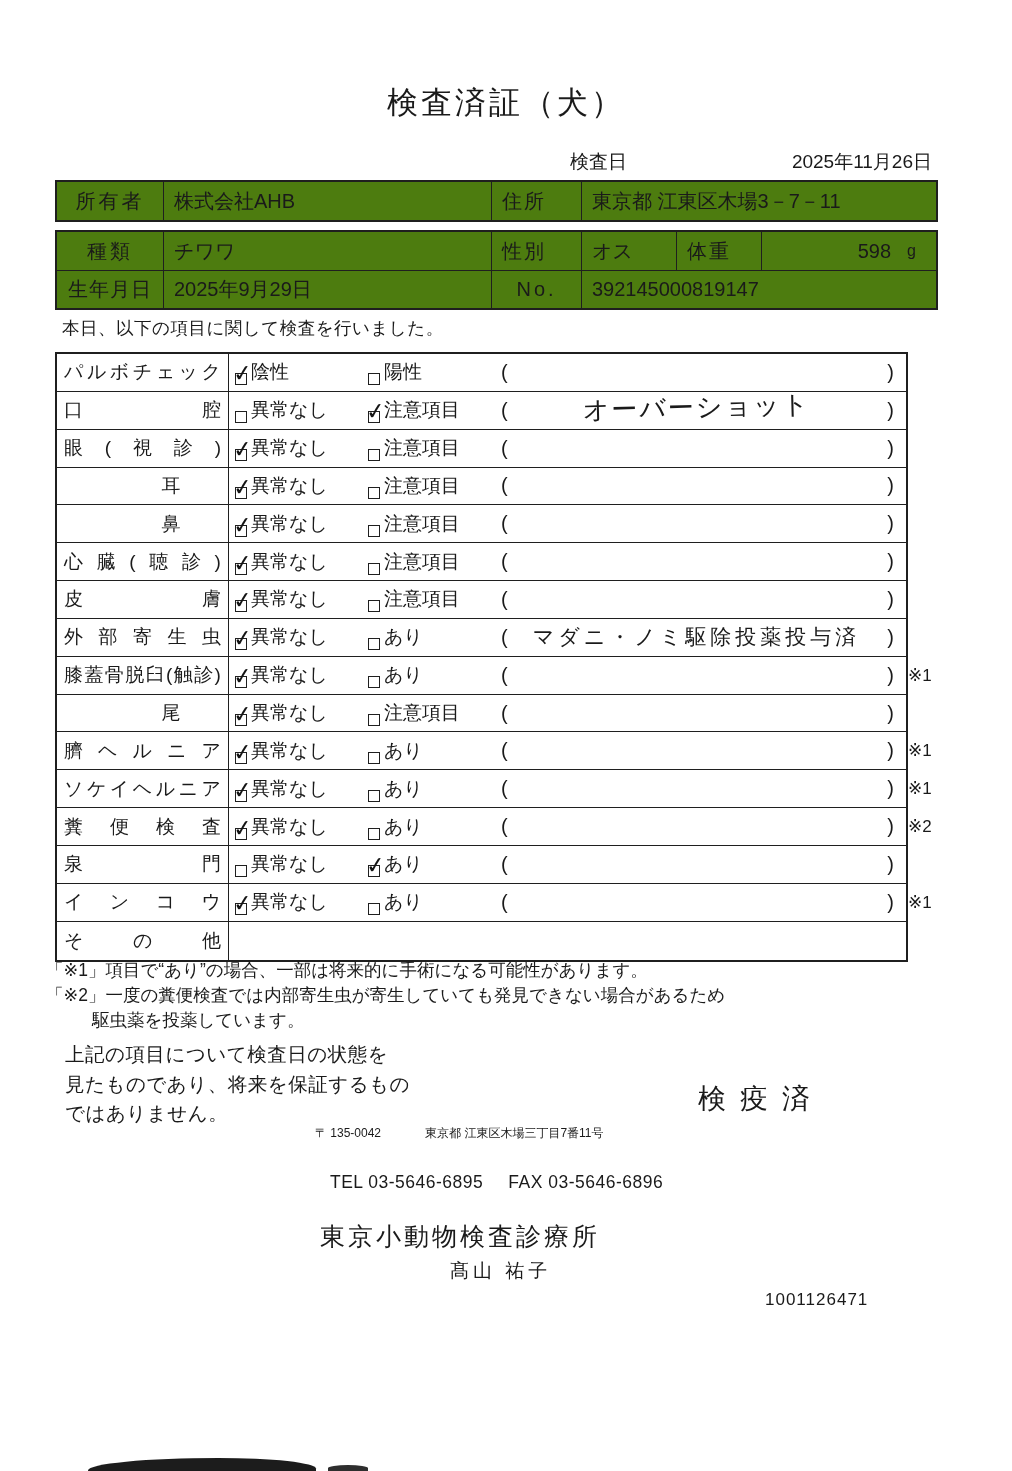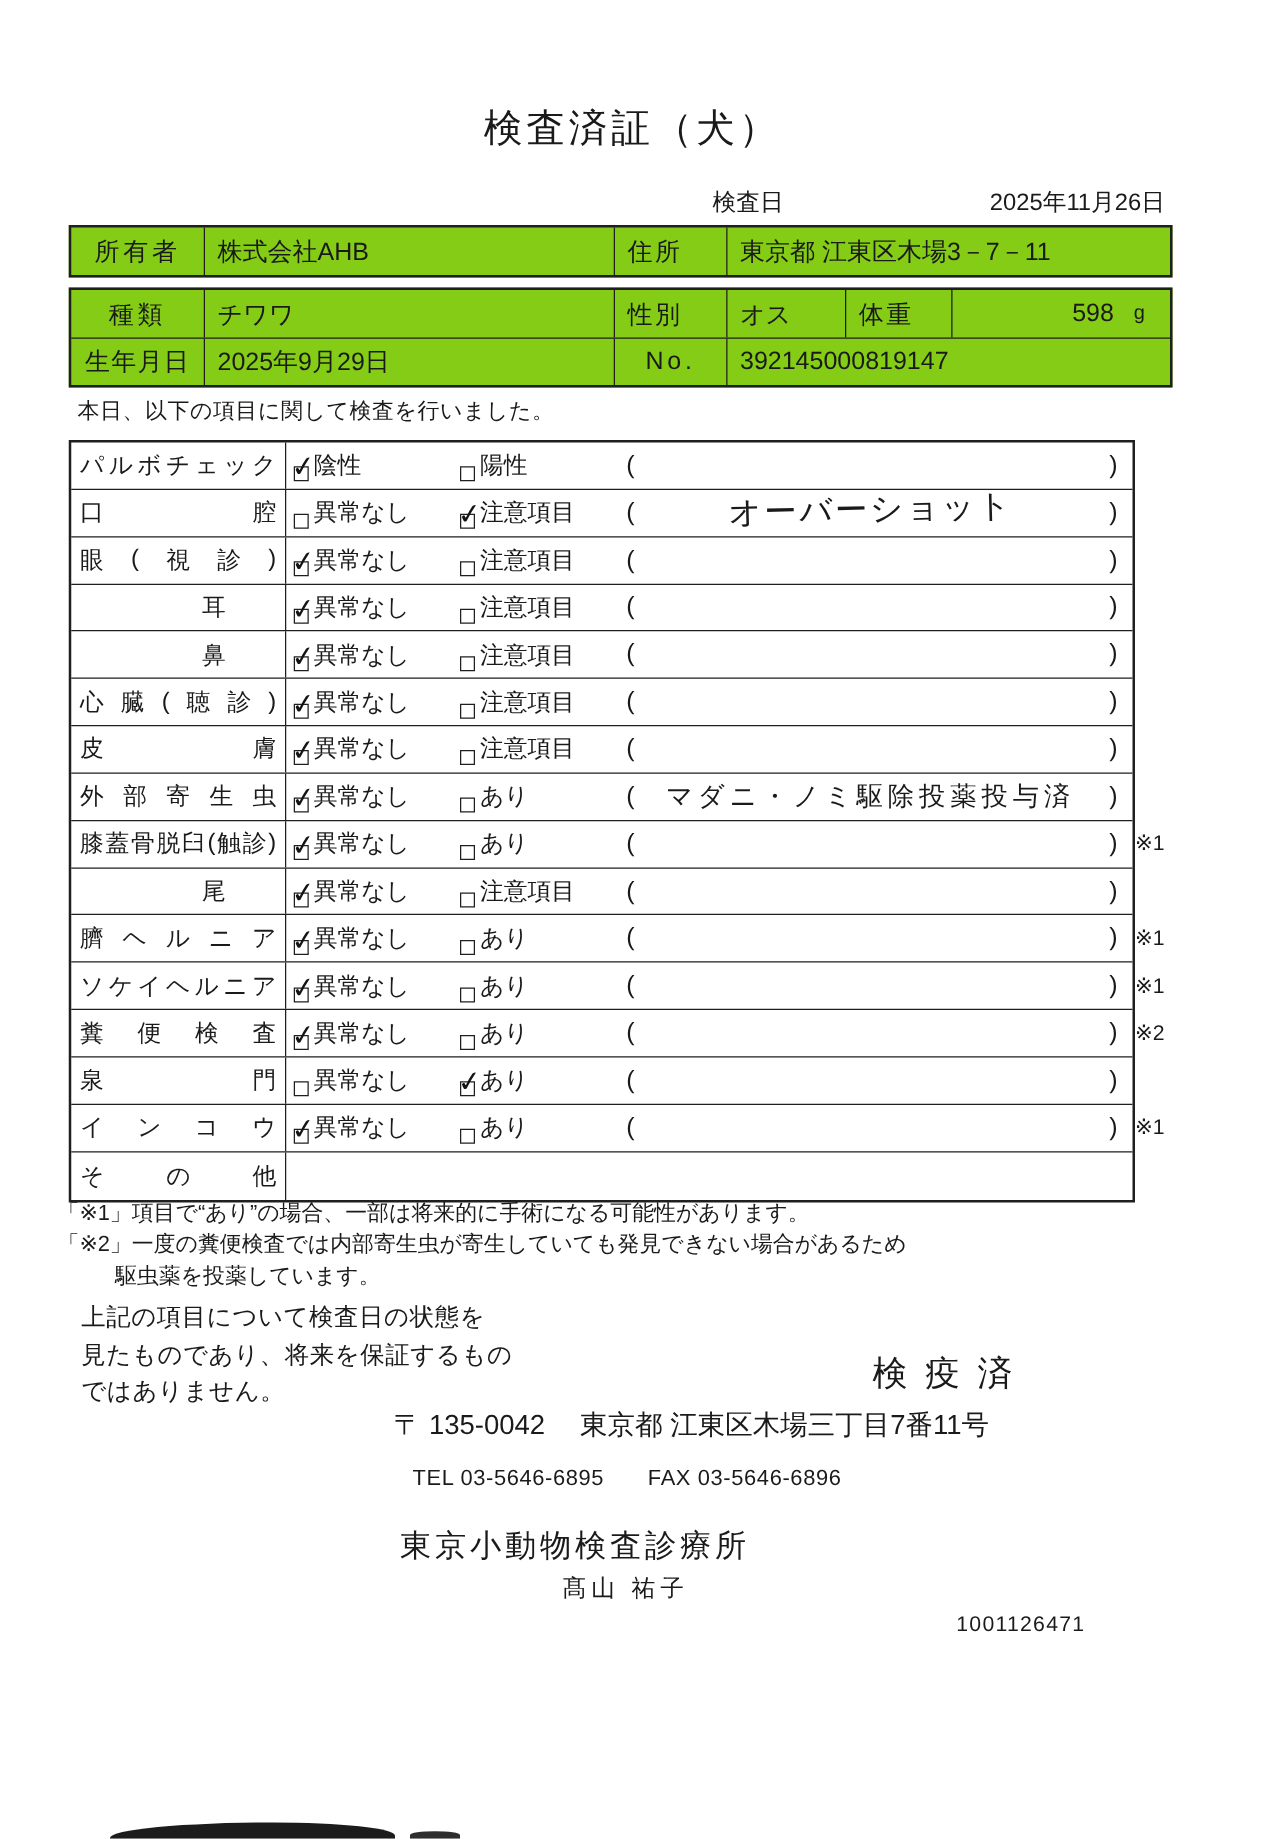--- a/index.html
+++ b/index.html
@@ -8,21 +8,21 @@
        position:relative;overflow:hidden}
   .abs{position:absolute}
 
   .title{top:82px;left:0;width:100%;text-align:center;font-size:31px;
          font-weight:400;letter-spacing:3px}
 
   .date-row{top:149px;left:570px;width:362px;display:flex;
             justify-content:space-between;font-size:19px}
 
   .tbl{left:55px;width:883px;border:2px solid #1f1f1f;box-sizing:border-box;
-       font-size:20px;background:#84cc16}
+       font-size:20px;background:#4d7c0f}
   .trow{display:flex;height:38px;box-sizing:border-box}
   .trow + .trow{border-top:1.8px solid #1f1f1f}
   .cell{display:flex;align-items:center;box-sizing:border-box;
         border-right:1.8px solid #1f1f1f;padding:0 10px;overflow:hidden;
         white-space:nowrap}
   .cell:last-child{border-right:none}
   .hdr{justify-content:center;letter-spacing:3px;padding:0 4px}
   .hdr.tight{letter-spacing:1px}
   .lft{justify-content:flex-start;letter-spacing:2px}
   .w107{width:107px;flex:none}.w328{width:328px;flex:none}
@@ -62,22 +62,22 @@
   .row-mark{position:absolute;right:-42px;width:40px;font-size:17px}
 
   .footnotes{top:958px;left:46px;font-size:17.5px;line-height:1.42}
   .fn-indent{padding-left:46px}
 
   .closing{top:1040px;left:65px;font-size:19.5px;line-height:1.52;
            letter-spacing:.5px}
   .stamp{top:1080px;left:698px;font-size:28px;letter-spacing:14px;
          font-weight:400}
 
-  .addr-row{top:1125px;left:315px;display:flex;gap:28px;font-size:22px}
-  .tel-row{top:1172px;left:330px;display:flex;gap:35px;font-size:17.5px;
+  .addr-row{top:1125px;left:315px;display:flex;gap:44px;font-size:12px}
+  .tel-row{top:1172px;left:330px;display:flex;gap:25px;font-size:17.5px;
            letter-spacing:.5px}
   .clinic-name{top:1220px;left:320px;font-size:25px;letter-spacing:3px}
   .vet-name{top:1258px;left:450px;font-size:19px;letter-spacing:4px}
   .serial{top:1290px;left:765px;font-size:17px;letter-spacing:1px}
 
   .artifact1{left:88px;bottom:0;width:228px;height:13px;background:#1c1c1c;
              border-radius:60% 45% 0 0 / 100% 85% 0 0}
   .artifact2{left:328px;bottom:0;width:40px;height:6px;background:#2e2e2e;
              border-radius:50% 50% 0 0}
 </style>

